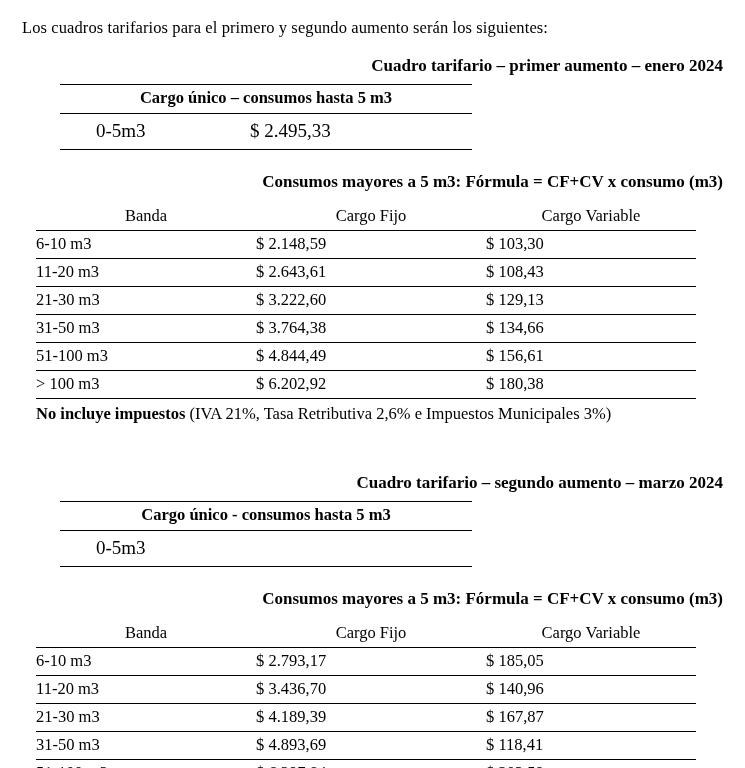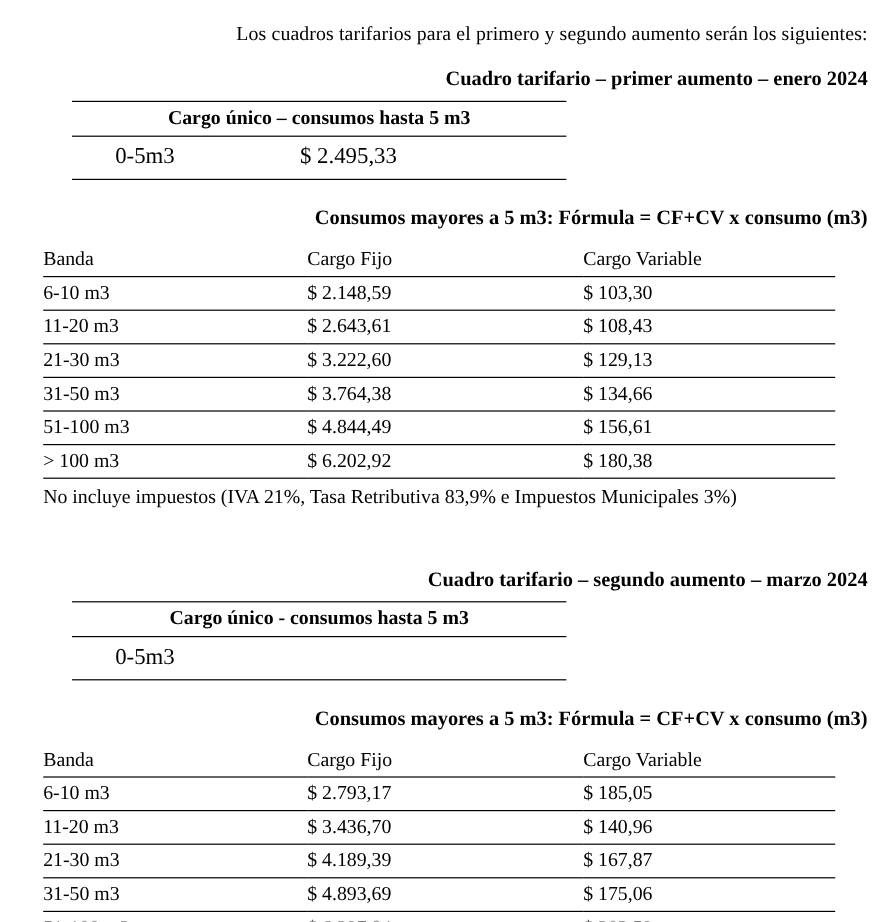--- a/index.html
+++ b/index.html
@@ -15,21 +15,21 @@
     position: relative;
     overflow: hidden;
   }
   .page {
     padding: 10px 22px 0 22px;
     box-sizing: border-box;
     width: 745px;
   }
   .intro {
     font-size: 16.5px;
-    text-align: right;
+    text-align: left;
     margin: 8px 0 18px 0;
     letter-spacing: 0.1px;
   }
   .section-title {
     font-size: 17px;
     font-weight: bold;
     margin: 0 0 8px 14px;
     text-align: right;
   }
   .section-title.second {
@@ -67,41 +67,41 @@
     margin: 22px 0 12px 14px;
     text-align: right;
   }
   table.rates {
     border-collapse: collapse;
     width: 660px;
     margin-left: 14px;
     font-size: 16.5px;
   }
   table.rates th {
-    text-align: left;
+    text-align: center;
     font-weight: normal;
     padding: 2px 0 4px 0;
     border-bottom: 1.6px solid #000;
   }
   table.rates td {
     padding: 3px 0 4px 0;
     border-bottom: 1.2px solid #000;
   }
   table.rates tr:first-child td {
     border-top: none;
   }
   .col-band { width: 220px; }
   .col-fixed { width: 230px; }
   .col-var { width: 210px; padding-left: 44px; }
   td.col-var, th.col-var { padding-left: 44px; }
   .note {
     font-size: 16.5px;
     margin: 5px 0 0 14px;
   }
-  .note b { font-weight: normal; }
+  .note b { font-weight: bold; }
 </style>
 </head>
 <body>
 
 <div class="page">
 
   <div class="intro">Los cuadros tarifarios para el primero y segundo aumento serán los siguientes:</div>
 
   <div>
     <div class="section-title">Cuadro tarifario – primer aumento – enero 2024</div>
@@ -152,21 +152,21 @@
         </tr>
         <tr>
           <td class="col-band">&gt; 100 m3</td>
           <td class="col-fixed">$ 6.202,92</td>
           <td class="col-var">$ 180,38</td>
         </tr>
       </tbody>
     </table>
 
     <div class="note">
-      <b>No incluye impuestos</b><span> (IVA 21%, Tasa Retributiva 83,9% e Impuestos Municipales 3%)</span>
+      <b>No incluye impuestos</b><span> (IVA 21%, Tasa Retributiva 2,6% e Impuestos Municipales 3%)</span>
     </div>
   </div>
 
   <div>
     <div class="section-title second">Cuadro tarifario – segundo aumento – marzo 2024</div>
 
     <div class="unique-block">
       <div class="unique-head">Cargo único - consumos hasta 5 m3</div>
       <div class="unique-row">
         <div class="c1">0-5m3</div>
@@ -195,21 +195,21 @@
           <td class="col-var">$ 140,96</td>
         </tr>
         <tr>
           <td class="col-band">21-30 m3</td>
           <td class="col-fixed">$ 4.189,39</td>
           <td class="col-var">$ 167,87</td>
         </tr>
         <tr>
           <td class="col-band">31-50 m3</td>
           <td class="col-fixed">$ 4.893,69</td>
-          <td class="col-var">$ 175,06</td>
+          <td class="col-var">$ 118,41</td>
         </tr>
         <tr>
           <td class="col-band">51-100 m3</td>
           <td class="col-fixed">$ 6.297,84</td>
           <td class="col-var">$ 203,59</td>
         </tr>
 
       </tbody>
     </table>
 

